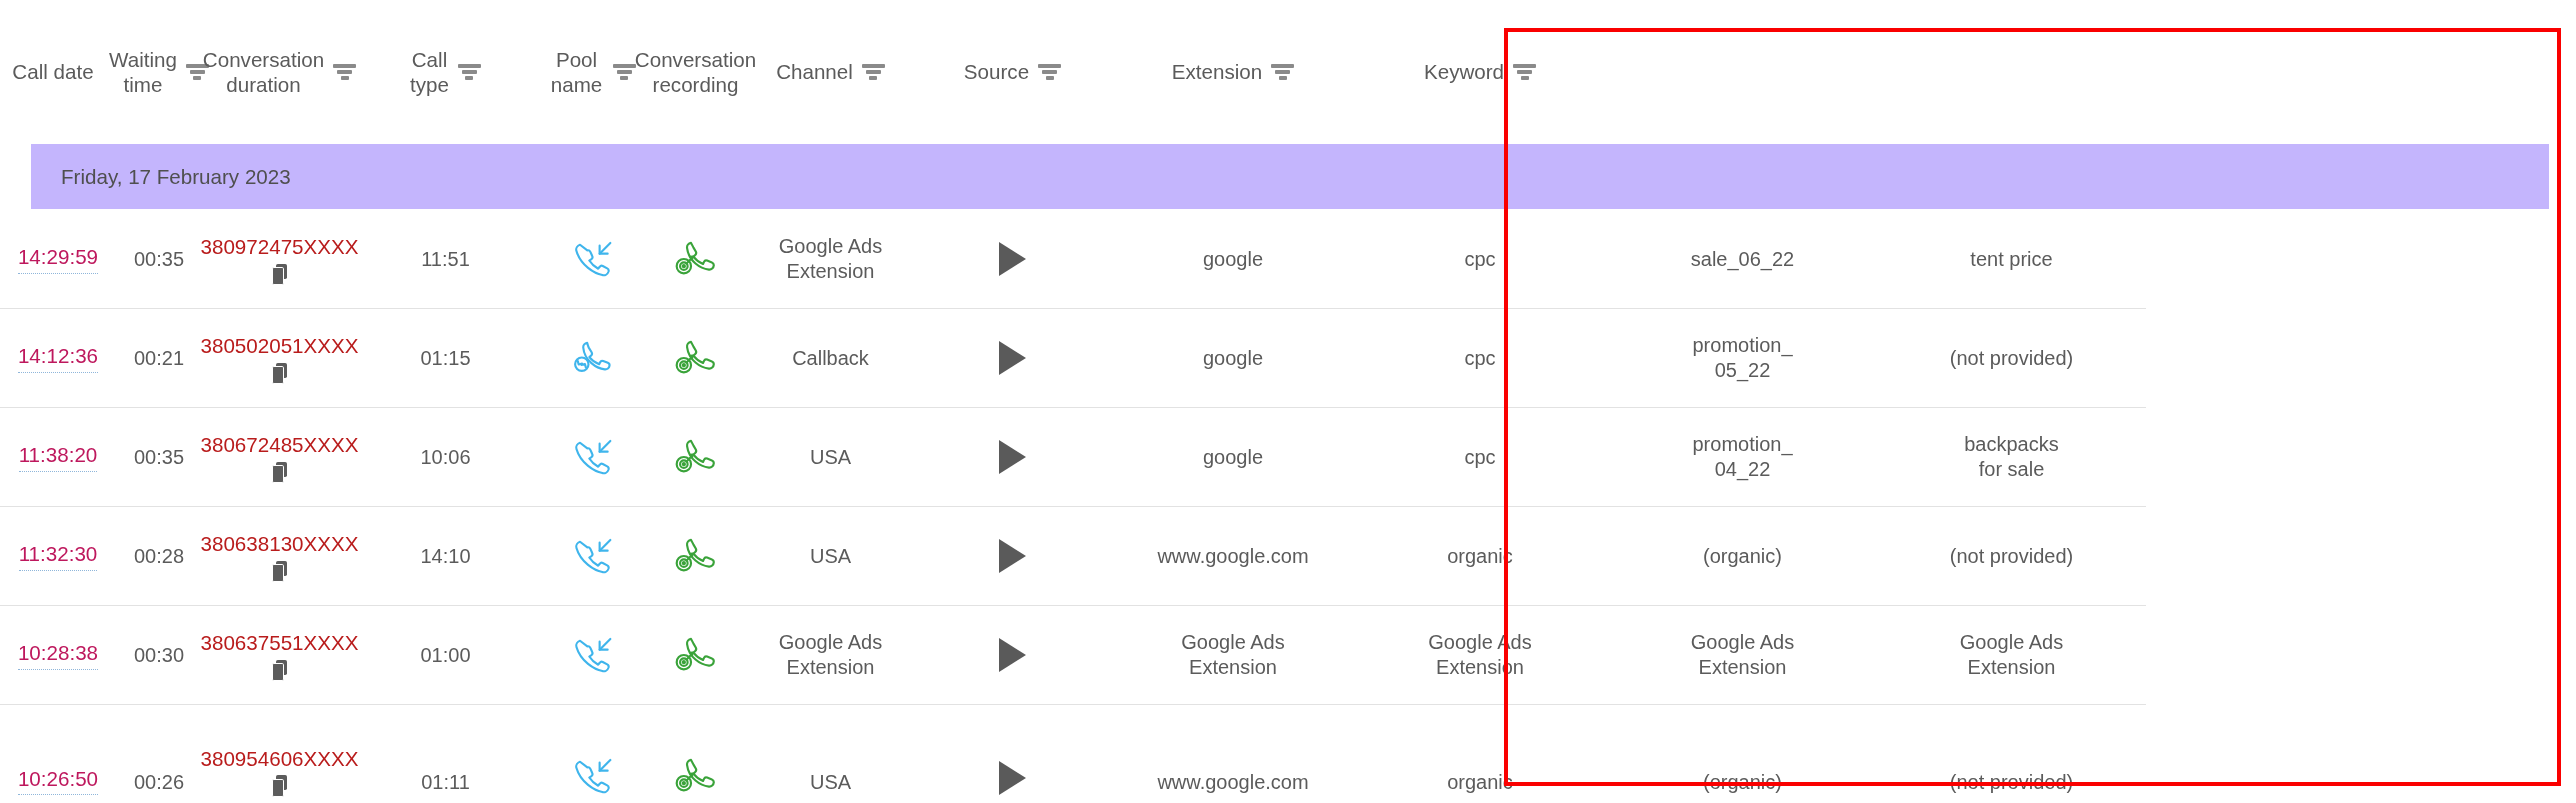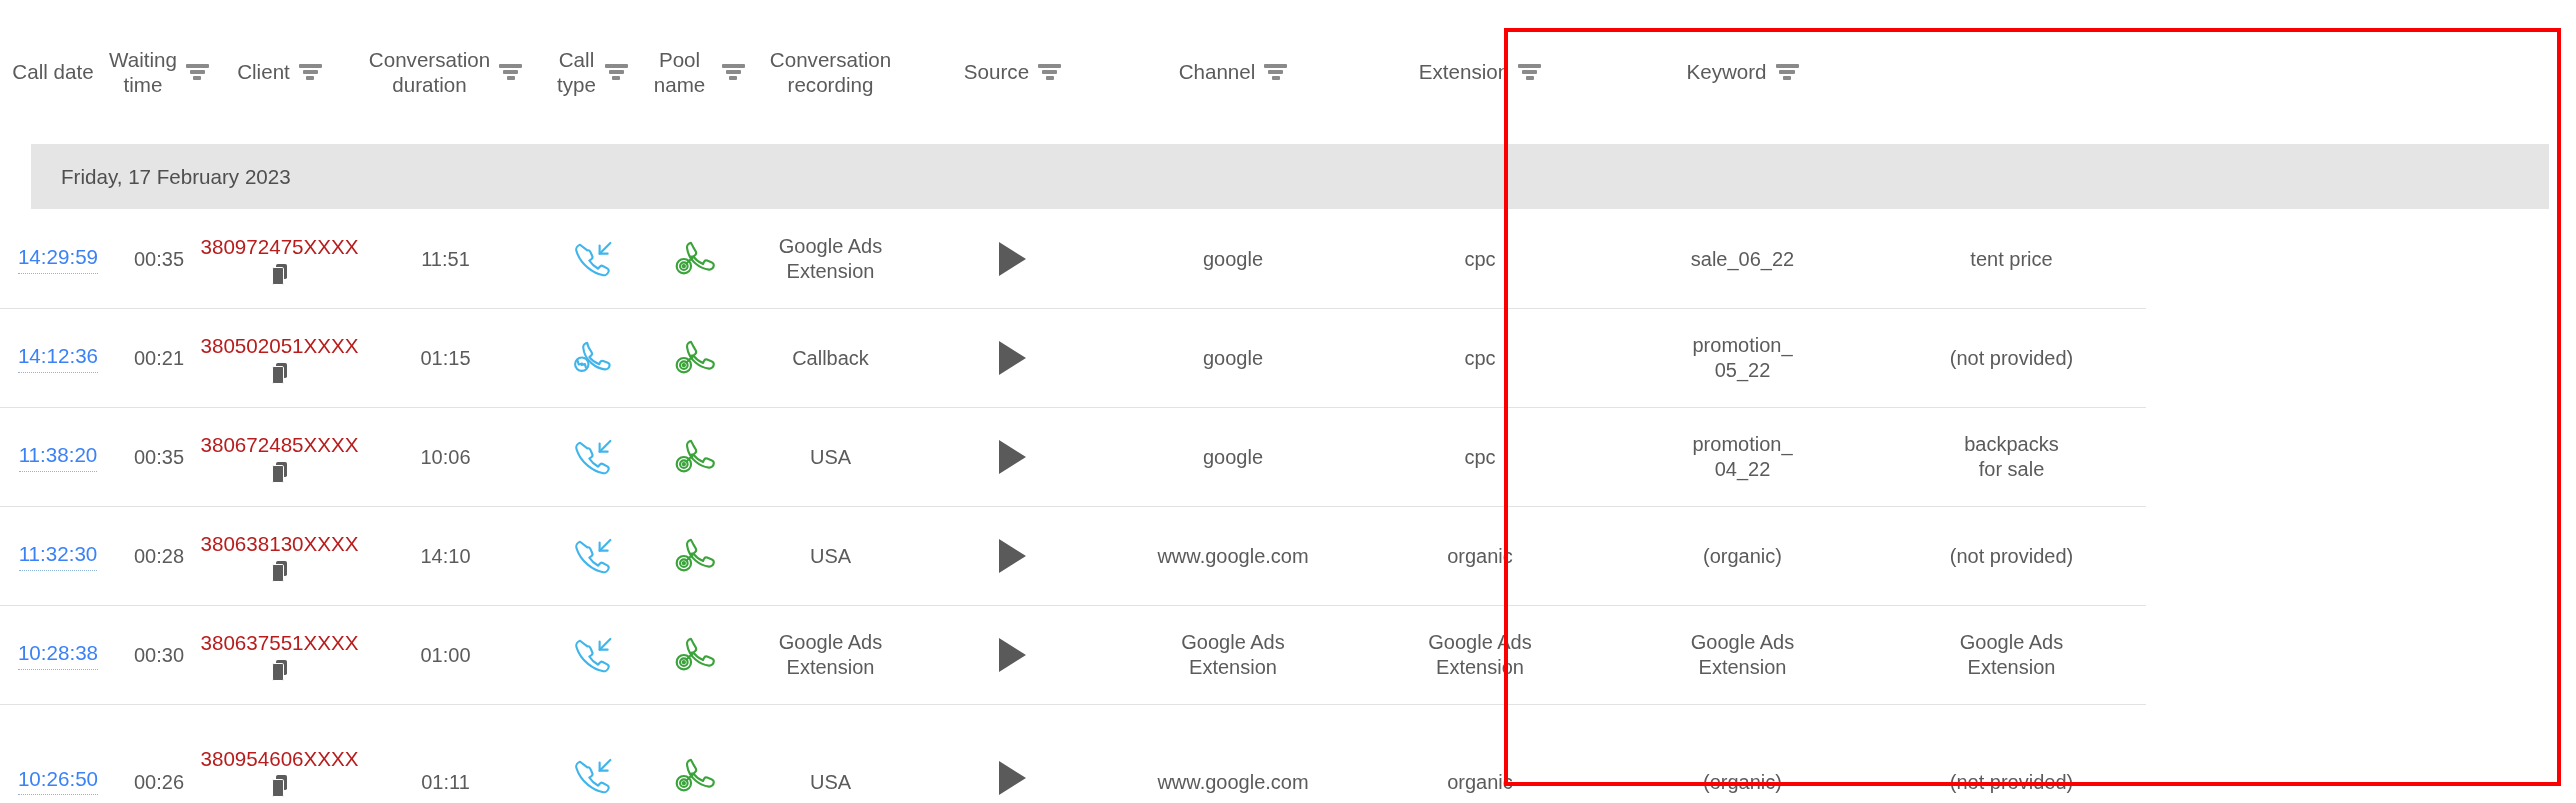--- a/index.html
+++ b/index.html
@@ -82,21 +82,21 @@
   .filter-icon i:nth-child(2) { width: 15.2px; }
   .filter-icon i:nth-child(3) { width: 8px;  }
 
   
   .date-banner {
     position: absolute;
     top: 144px;
     left: 31px;
     width: 2518px;
     height: 65px;
-    background: #e5e5e5;
+    background: #c4b5fd;
     display: flex;
     align-items: center;
   }
   .date-banner-text {
     padding-left: 30px;
     font-size: 20.6px;
     color: #4f4f4f;
   }
 
   
@@ -116,21 +116,21 @@
     color: #5b5b5b;
     font-size: 20px;
     line-height: 1.25;
     text-align: center;
     white-space: pre-line;
   }
   .row:last-child .td { border-bottom: none; justify-content: flex-end; }
 
   
   .calldate-link {
-    color: #3b82f6;
+    color: #be185d;
     font-size: 20.6px;
     border-bottom: 1.8px dotted #8fb6da;
     padding-bottom: 2.7px;
     cursor: pointer;
     margin-left: 10px;
   }
 
   
   .client-cell { gap: 1.8px; }
   .phone {
@@ -201,28 +201,20 @@
       <div class="th">
         <span class="th-label">Waiting
 time</span>
         <span class="filter-icon">
           <i></i>
           <i></i>
           <i></i>
         </span>
       </div>
       <div class="th">
-        <span class="th-label">Client</span>
-        <span class="filter-icon">
-          <i></i>
-          <i></i>
-          <i></i>
-        </span>
-      </div>
-      <div class="th">
         <span class="th-label">Conversation
 duration</span>
         <span class="filter-icon">
           <i></i>
           <i></i>
           <i></i>
         </span>
       </div>
       <div class="th">
         <span class="th-label">Call
@@ -239,29 +231,29 @@
           <i></i>
           <i></i>
           <i></i>
         </span>
       </div>
       <div class="th">
         <span class="th-label">Conversation
 recording</span>
       </div>
       <div class="th">
+        <span class="th-label">Channel</span>
+        <span class="filter-icon">
+          <i></i>
+          <i></i>
+          <i></i>
+        </span>
+      </div>
+      <div class="th">
         <span class="th-label">Source</span>
-        <span class="filter-icon">
-          <i></i>
-          <i></i>
-          <i></i>
-        </span>
-      </div>
-      <div class="th">
-        <span class="th-label">Channel</span>
         <span class="filter-icon">
           <i></i>
           <i></i>
           <i></i>
         </span>
       </div>
       <div class="th">
         <span class="th-label">Extension</span>
         <span class="filter-icon">
           <i></i>

